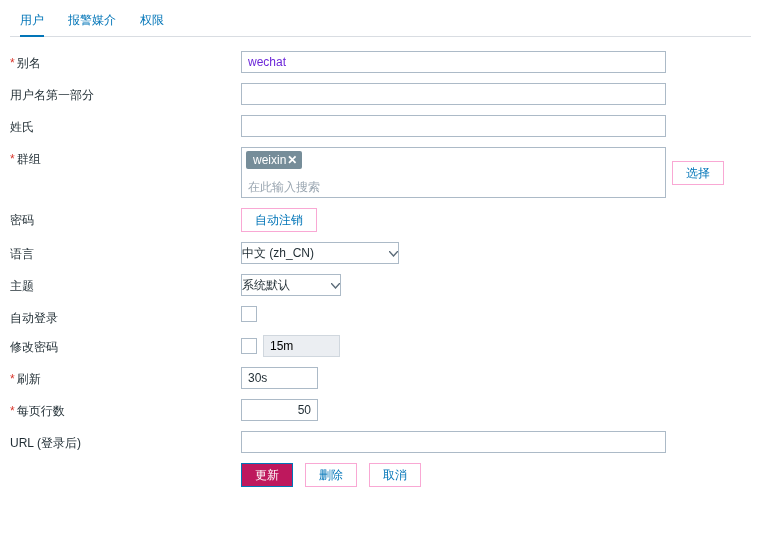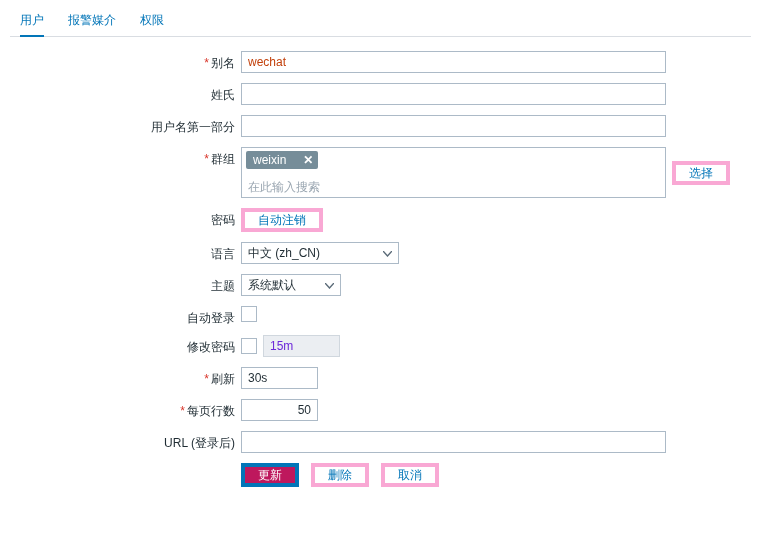--- a/index.html
+++ b/index.html
@@ -6,37 +6,37 @@
   .wrap{padding:6px 10px 10px 10px;}
   
   .tabs{border-bottom:1px solid #d9dde2;display:flex;gap:24px;padding:0 10px;text-align:right;}
   .tab{padding:6px 0 7px 0;color:#0275b8;cursor:pointer;position:relative;}
   .tab.active::after{content:"";position:absolute;left:0;right:0;bottom:-1px;height:2px;background:#0275b8;}
   .tab.active{color:#0275b8;}
   
   .form{padding-top:14px;}
   .row{display:flex;align-items:flex-start;margin-bottom:10px;}
   .row.narrow{margin-bottom:8px;}
-  .lbl{width:225px;text-align:right;padding-right:6px;padding-top:4px;color:#1f2c33;white-space:nowrap;}
+  .lbl{width:225px;padding-right:6px;padding-top:4px;color:#1f2c33;white-space:nowrap;}
   .req{color:#d9362b;margin-right:2px;}
   .ctrl{display:flex;align-items:center;gap:6px;}
-  input[type=text].wide{width:425px;height:22px;border:1px solid #acbac7;padding:0 6px;color:#c2410c;font-size:12px;box-sizing:border-box;}
+  input[type=text].wide{width:425px;height:22px;border:1px solid #acbac7;padding:0 6px;color:#6d28d9;font-size:12px;box-sizing:border-box;}
   input[type=text].small{width:77px;height:22px;border:1px solid #acbac7;padding:0 6px;color:#1f2c33;font-size:12px;box-sizing:border-box;}
   input[type=text].small.right{text-align:right;}
-  input[type=text].disabled{background:#ebeef2;color:#6d28d9;border:1px solid #d0d7de;}
-  .btn{height:24px;line-height:22px;border:4px solid #f9a8d4;color:#0275b8;background:#fff;padding:0 13px;font-size:12px;cursor:pointer;box-sizing:border-box;display:inline-flex;align-items:center;}
+  input[type=text].disabled{background:#ebeef2;color:#000000;border:1px solid #d0d7de;}
+  .btn{height:24px;line-height:22px;border:1px solid #f9a8d4;color:#0275b8;background:#fff;padding:0 13px;font-size:12px;cursor:pointer;box-sizing:border-box;display:inline-flex;align-items:center;}
   .btn.primary{background:#be185d;color:#fff;border-color:#0275b8;}
-  .select{height:22px;border:1px solid #acbac7;background:#fff;font-size:12px;color:#1f2c33;display:flex;align-items:center;justify-content:space-between;padding:0 6px;cursor:pointer;box-sizing:border-box;}
+  .select{height:22px;border:1px solid #acbac7;background:#fff;font-size:12px;color:#1f2c33;display:flex;align-items:center;justify-content:space-between;padding:0 0;cursor:pointer;box-sizing:border-box;}
   .select .caret{margin-left:8px;}
   .select.w1{width:158px;}
   .select.w2{width:100px;}
   .chk{width:16px;height:16px;border:1px solid #acbac7;background:#fff;display:inline-block;box-sizing:border-box;}
   
   .multibox{width:425px;border:1px solid #acbac7;box-sizing:border-box;padding:3px 4px 2px 4px;}
-  .tag{display:inline-flex;align-items:center;background:#768d99;color:#fff;border-radius:2px;padding:1px 5px 1px 7px;font-size:12px;gap:17px;line-height:16px;}
+  .tag{display:inline-flex;align-items:center;background:#768d99;color:#fff;border-radius:2px;padding:1px 5px 1px 7px;font-size:12px;gap:1px;line-height:16px;}
   .tag-x{font-weight:bold;cursor:pointer;font-size:12px;line-height:1;}
   .search-input{border:none;outline:none;width:100%;margin-top:10px;font-size:12px;color:#333;padding:1px 2px;}
   .search-input::placeholder{color:#9aa6b1;}
   .actions{margin-top:6px;display:flex;gap:12px;margin-left:231px;}
 </style>
 </head>
 <body>
 
 <div class="wrap">
   <div class="tabs">
@@ -48,28 +48,28 @@
   <div class="form">
 
     <div class="row">
       <div class="lbl"><span class="req">*</span><span>别名</span></div>
       <div class="ctrl">
           <input type="text" class="wide" value="wechat" style="">
         </div>
     </div>
 
     <div class="row">
-      <div class="lbl"><span>姓氏</span></div>
+      <div class="lbl"><span>用户名第一部分</span></div>
       <div class="ctrl">
           <input type="text" class="wide" value="" style="">
         </div>
     </div>
 
     <div class="row">
-      <div class="lbl"><span>用户名第一部分</span></div>
+      <div class="lbl"><span>姓氏</span></div>
       <div class="ctrl">
           <input type="text" class="wide" value="" style="">
         </div>
     </div>
 
     <div class="row">
       <div class="lbl"><span class="req">*</span><span>群组</span></div>
       <div class="ctrl">
         <div class="multibox">
           <span class="tag">

